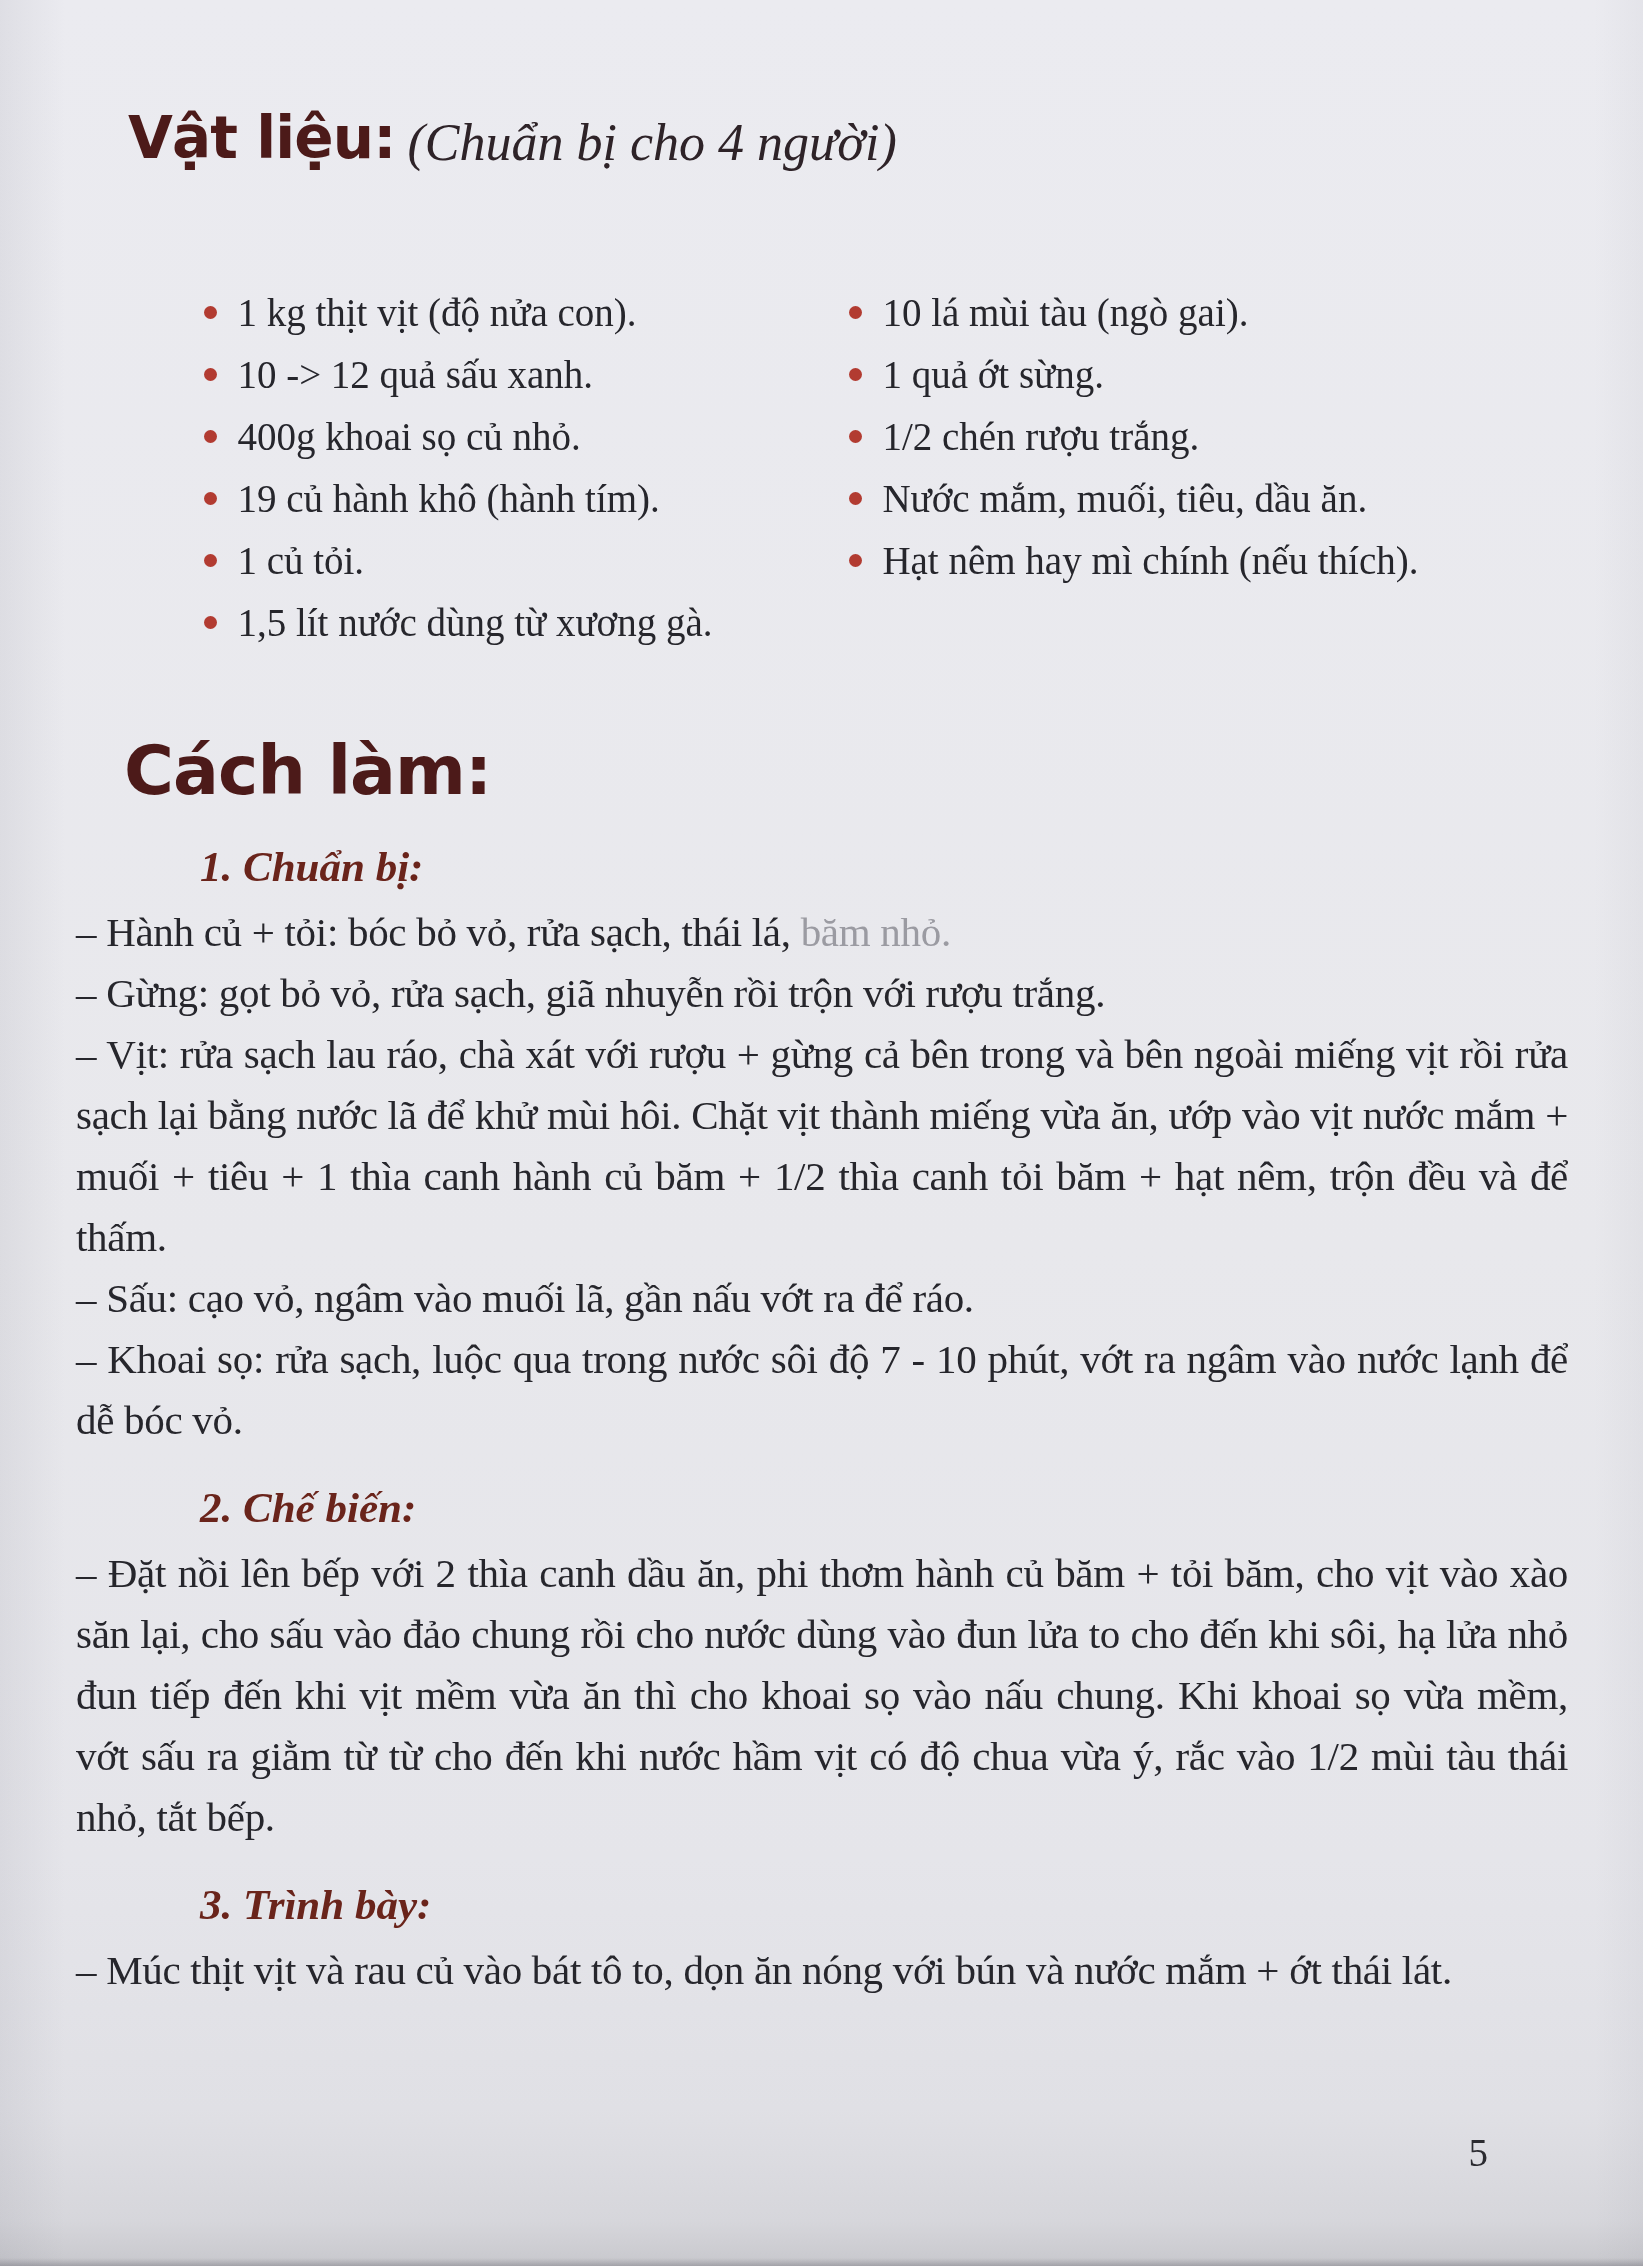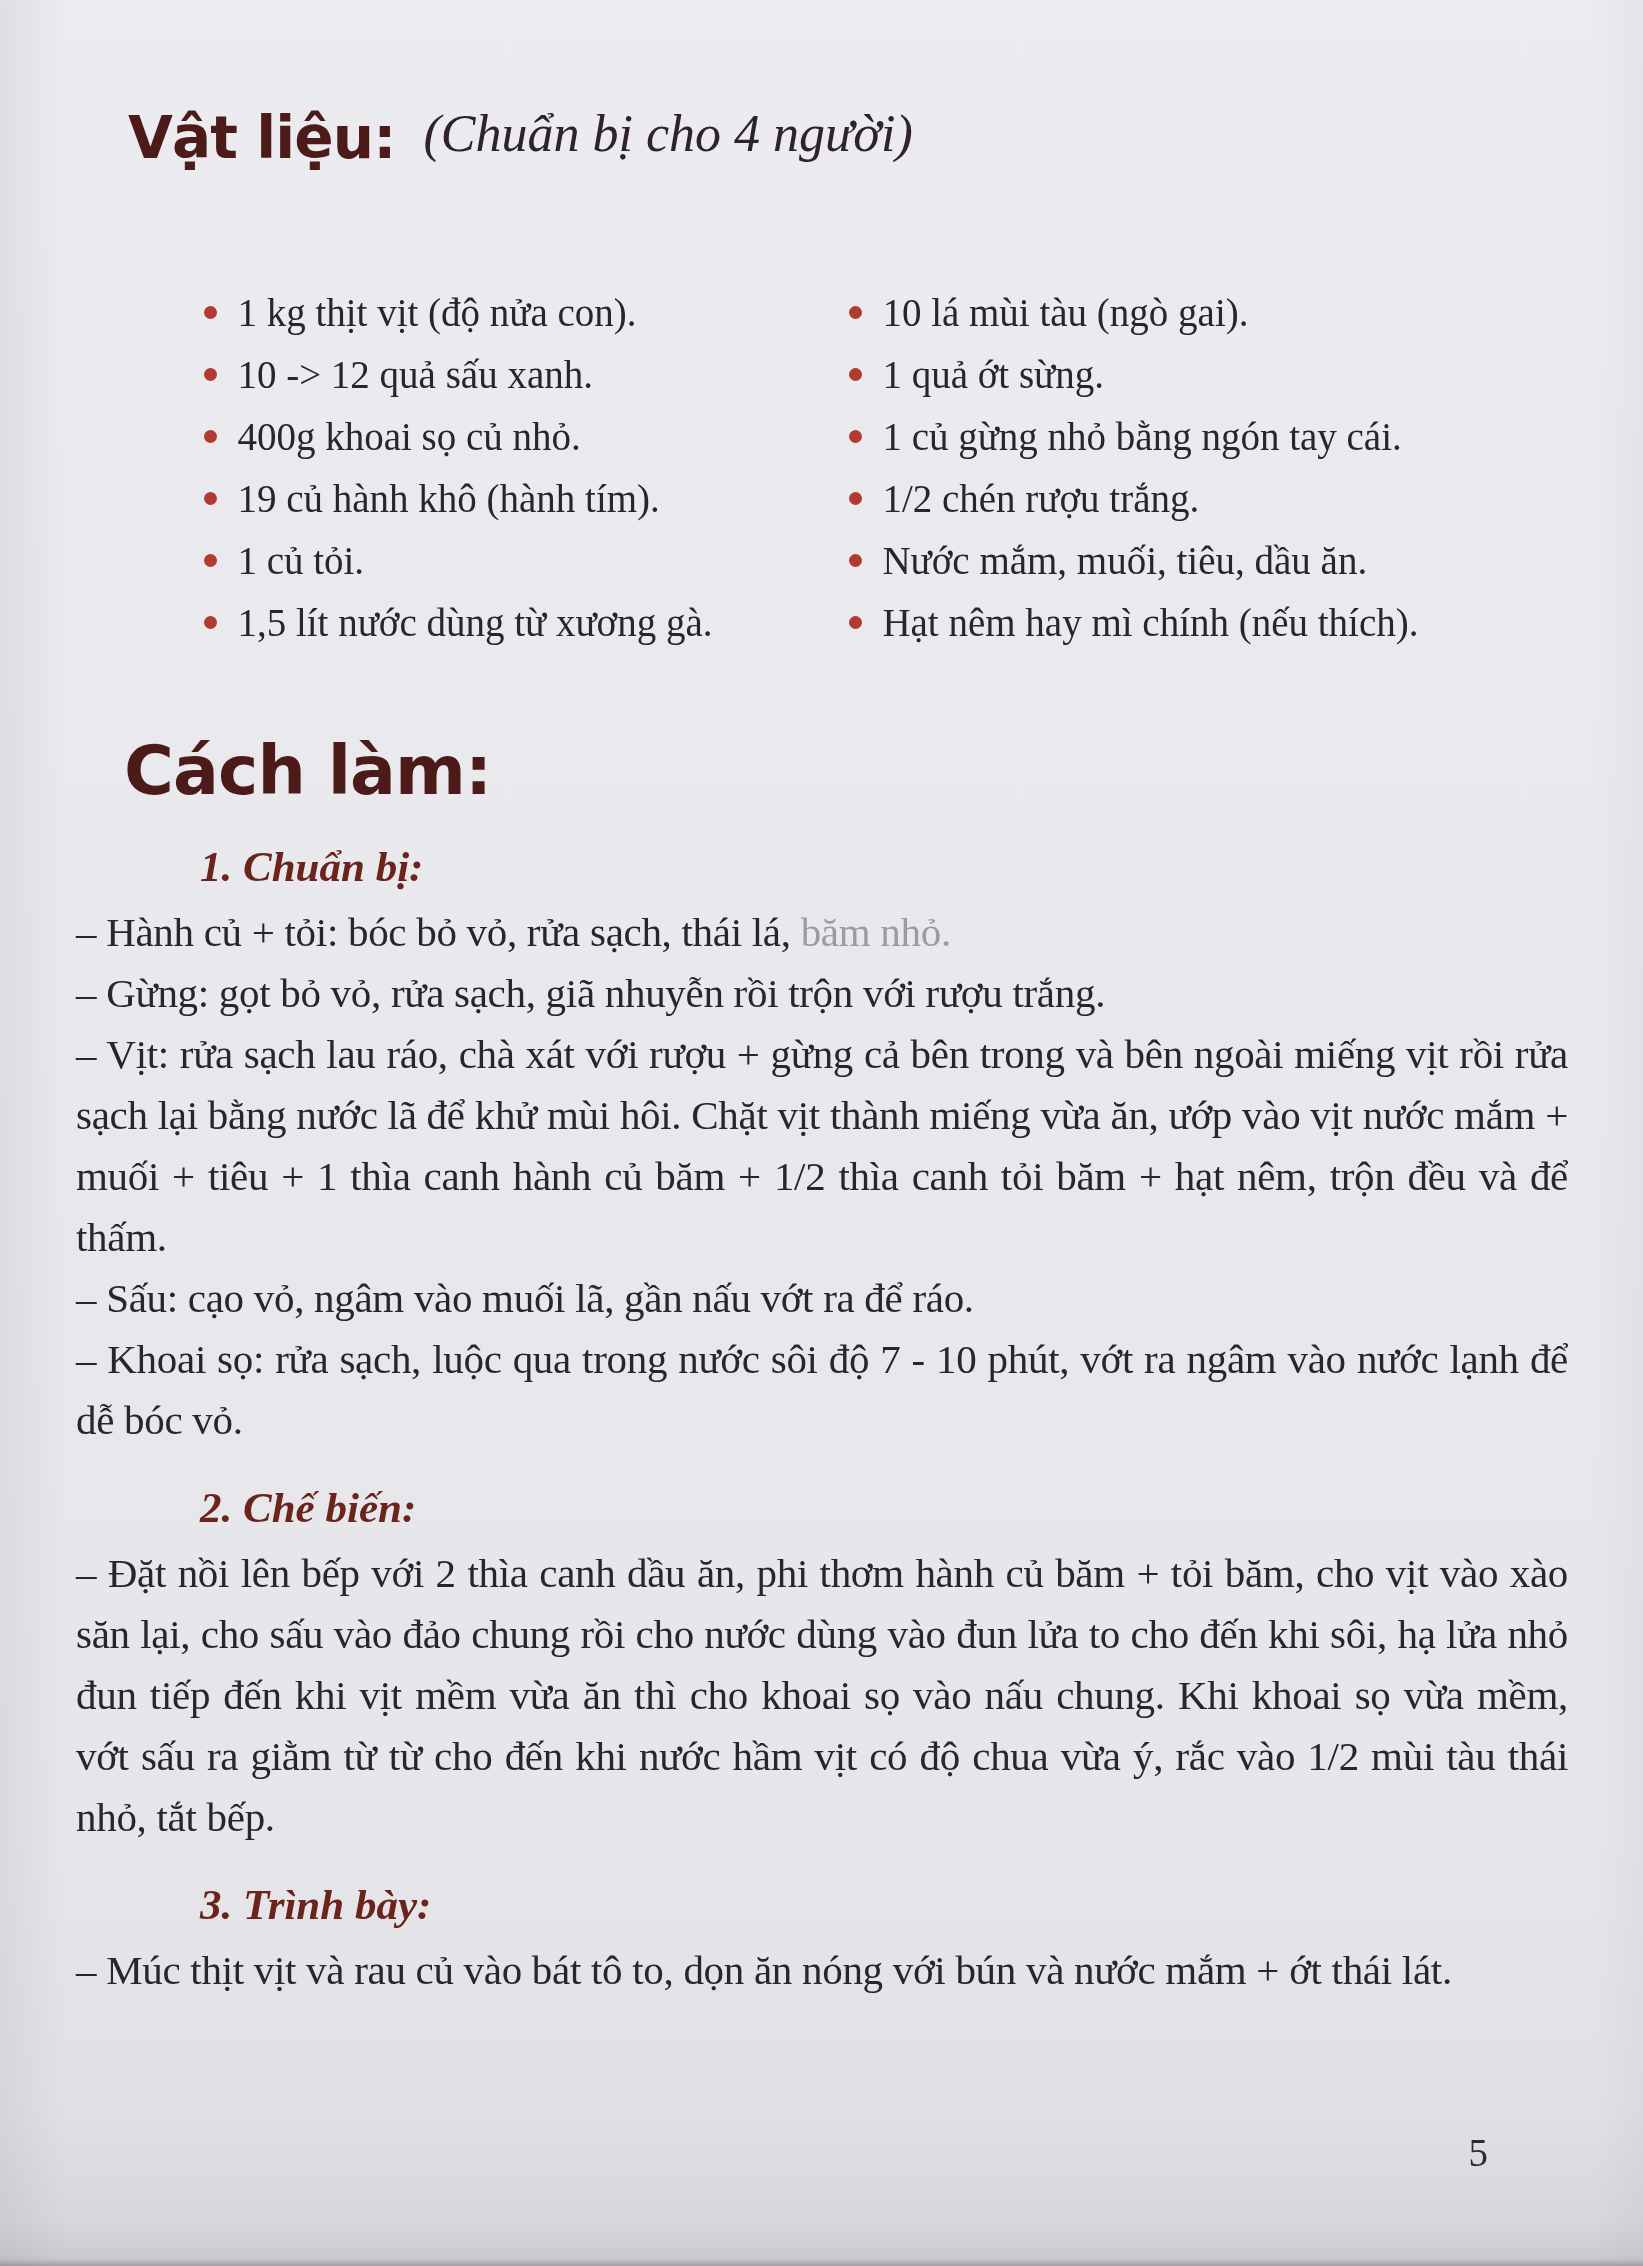--- a/index.html
+++ b/index.html
@@ -12,21 +12,21 @@
     color:#26262c;
     background:
       linear-gradient(90deg, rgba(110,110,125,0.10) 0%, rgba(110,110,125,0) 4%),
       linear-gradient(270deg, rgba(110,110,125,0.06) 0%, rgba(110,110,125,0) 3%),
       linear-gradient(180deg, #ebebf0 0%, #e8e8ec 55%, #e5e5ea 82%, #e0e0e5 93%, #d6d6db 98%, #c7c7cc 100%);
   }
   .content{padding:0 76px;}
 
   
   .title-row{
-    display:flex;align-items:flex-start;gap:28px;
+    display:flex;align-items:flex-end;gap:12px;
     margin:104px 0 0 52px;
   }
   .main-title{
     font-family:"DejaVu Sans", sans-serif;
     font-weight:bold;
     font-size:58px;
     letter-spacing:-0.9px;
     color:#4c1a19;
   }
   .subtitle{
@@ -135,24 +135,20 @@
         <div class="ing">
           <span class="dot"></span>
           <span class="ing-text">10 lá mùi tàu (ngò gai).</span>
         </div>
         <div class="ing">
           <span class="dot"></span>
           <span class="ing-text">1 quả ớt sừng.</span>
         </div>
         <div class="ing">
           <span class="dot"></span>
-          <span class="ing-text">1 củ gừng nhỏ bằng ngón tay cái.</span>
-        </div>
-        <div class="ing">
-          <span class="dot"></span>
           <span class="ing-text">1/2 chén rượu trắng.</span>
         </div>
         <div class="ing">
           <span class="dot"></span>
           <span class="ing-text">Nước mắm, muối, tiêu, dầu ăn.</span>
         </div>
         <div class="ing">
           <span class="dot"></span>
           <span class="ing-text">Hạt nêm hay mì chính (nếu thích).</span>
         </div>

